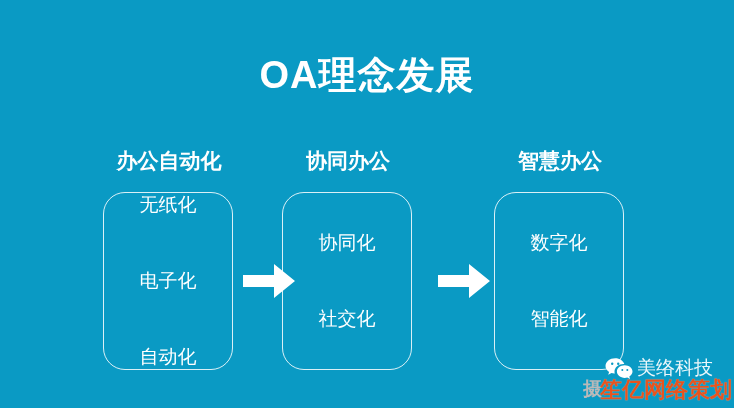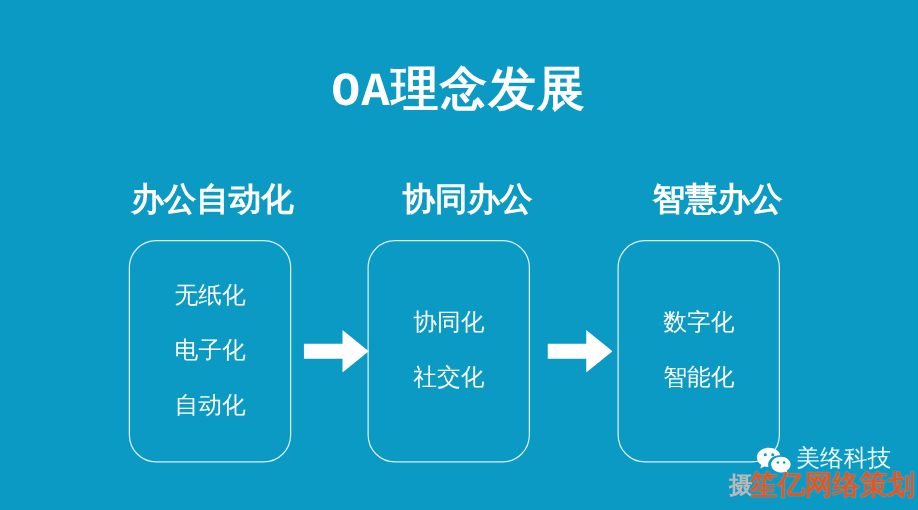--- a/index.html
+++ b/index.html
@@ -7,21 +7,21 @@
     margin: 0;
     padding: 0;
     background: #0a99c4;
   }
   #slide {
     position: relative;
     width: 734px;
     height: 408px;
     background: #0a9ac4;
     overflow: hidden;
-    font-family: Liberation Mono, monospace;
+    font-family: Liberation Sans, sans-serif;
     -webkit-font-smoothing: antialiased;
   }
 
   
   #title {
     position: absolute;
     left: 0;
     top: 52px;
     width: 734px;
     text-align: center;
@@ -41,28 +41,28 @@
     width: 734px;
     height: 232px;
   }
 
   .stage {
     position: absolute;
     top: 0;
     width: 132px;
   }
   .stage-1 { left: 103px; }
-  .stage-2 { left: 294px; }
+  .stage-2 { left: 282px; }
   .stage-3 { left: 494px; }
 
   .stage-header {
     color: #ffffff;
-    font-size: 26px;
-    font-weight: bold;
-    text-align: right;
+    font-size: 21px;
+    font-weight: bold;
+    text-align: center;
     line-height: 26px;
     height: 26px;
     white-space: nowrap;
   }
 
   .stage-box {
     position: absolute;
     top: 44px;
     left: 0;
     width: 130px;
@@ -75,21 +75,21 @@
     align-items: center;
     justify-content: center;
   }
 
   .stage-item {
     color: #ffffff;
     font-size: 19px;
     font-weight: normal;
     line-height: 22px;
     text-align: center;
-    margin: 0;
+    margin: 16px;
     padding: 11px 0;
     white-space: nowrap;
   }
 
   
   .arrow {
     position: absolute;
     top: 116px;
     width: 52px;
     height: 34px;

